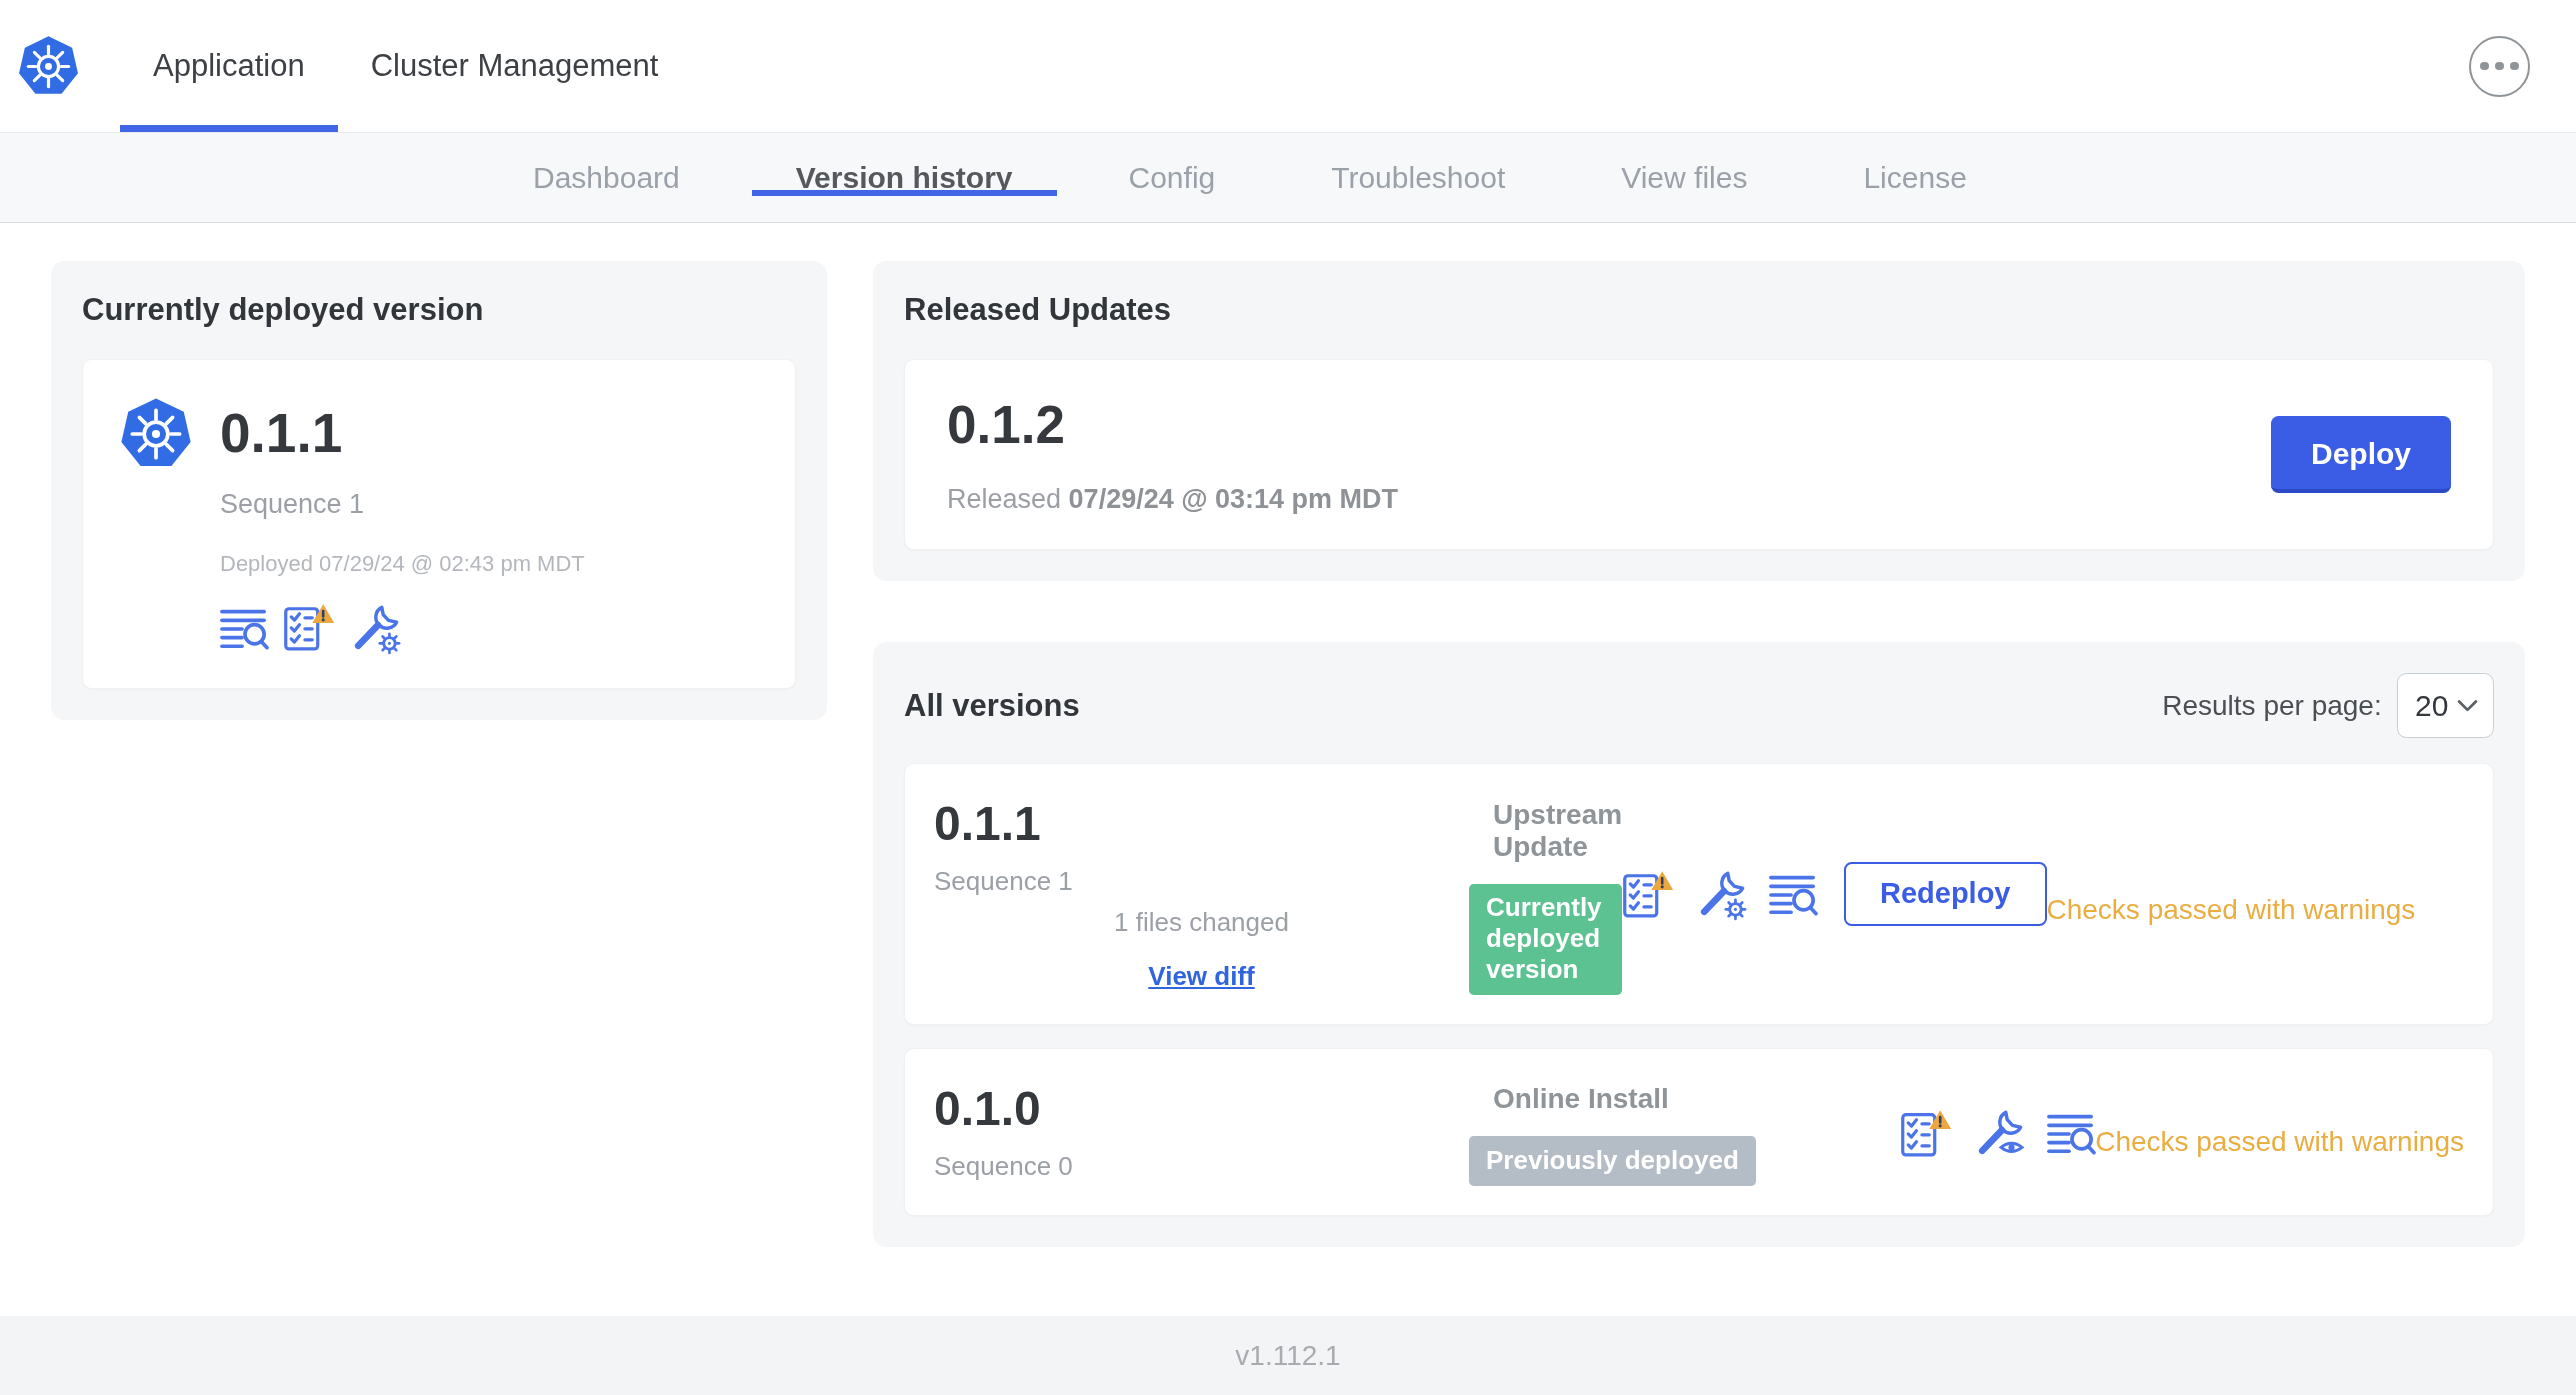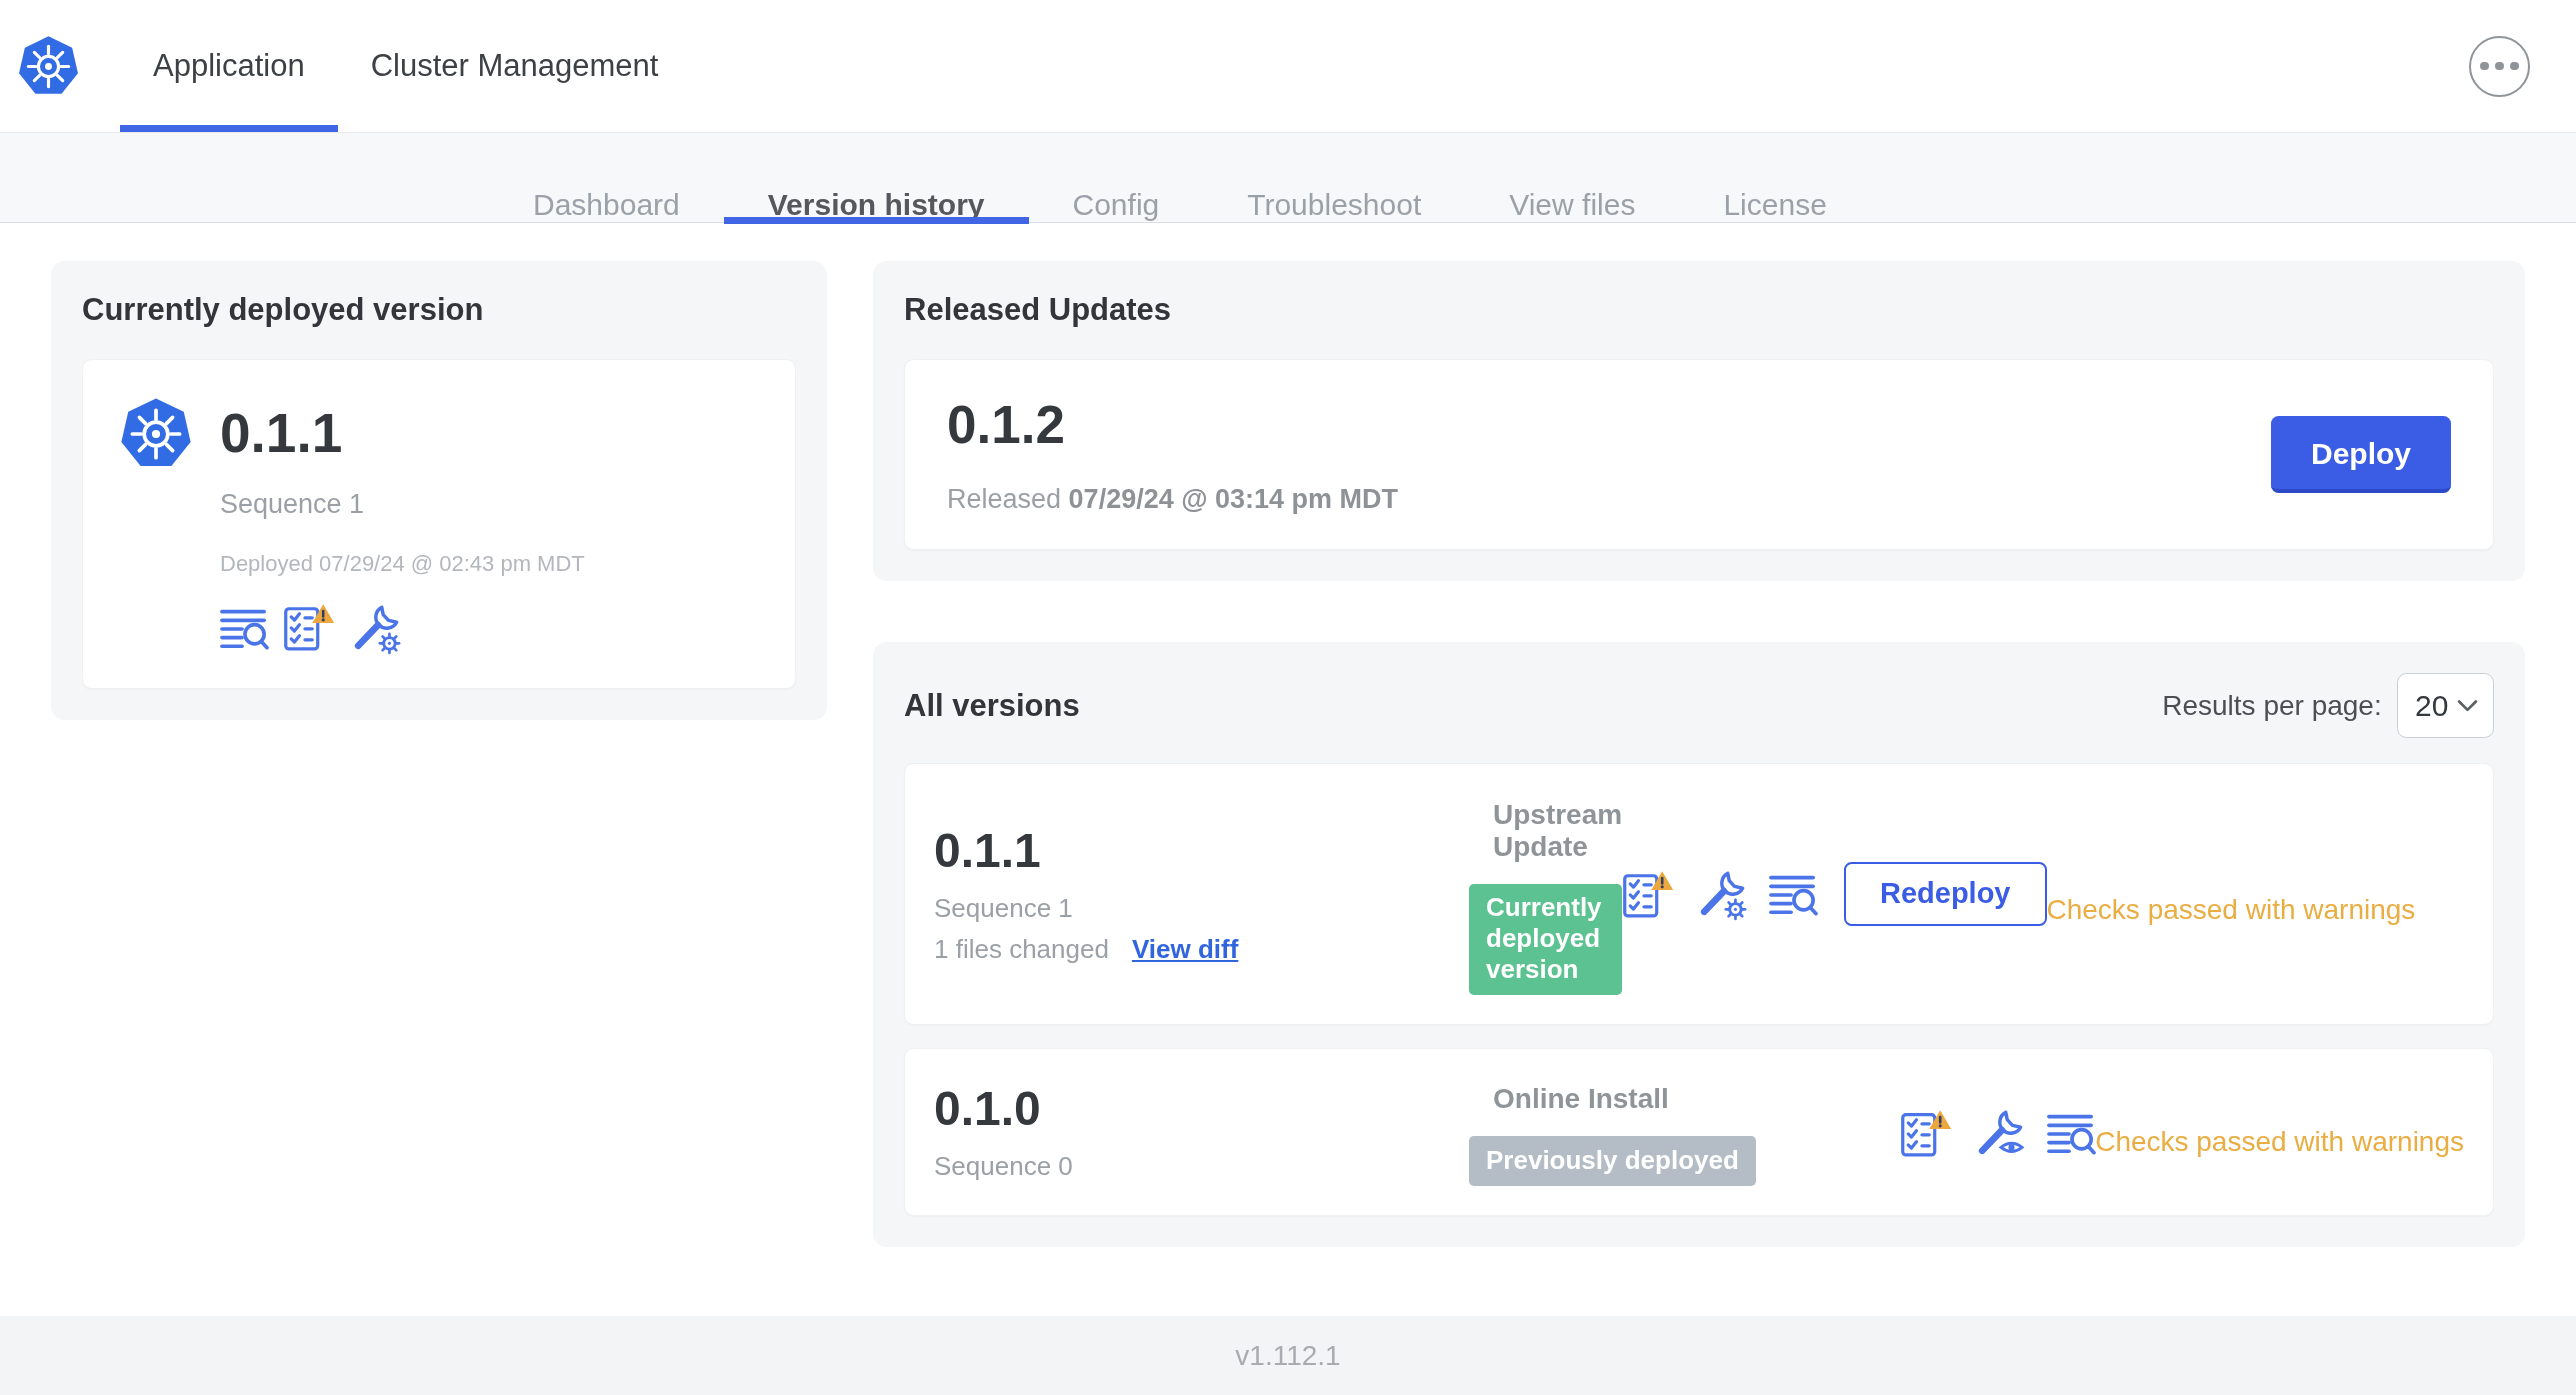--- a/index.html
+++ b/index.html
@@ -28,21 +28,21 @@
   .top-tab.active::after{ content:""; position:absolute; left:0; right:0; bottom:0;
     height:6.7px; background:#4166e5; }
   .topbar-spacer{ flex:1; }
   .ellipsis-btn{ align-self:center; margin-right:46px; width:61px; height:61px; border-radius:50%;
     border:2.9px solid #8f9499; display:flex; align-items:center; justify-content:center; gap:6.7px;
     background:#fff; cursor:pointer; }
   .ellipsis-btn i{ width:8.6px; height:8.6px; border-radius:50%; background:#8f9499; display:block; }
 
   
   .subnav{ height:90px; background:var(--subnav-bg); border-bottom:1.9px solid #d9dce0;
-    display:flex; align-items:flex-end; padding-left:489px; position:relative; z-index:1;}
+    display:flex; align-items:center; padding-left:489px; position:relative; z-index:1;gap:28px;}
   .subnav-tab{ display:flex; align-items:center; padding:0 44px; font-size:30px;
     color:#9ba1a8; position:relative; cursor:pointer; }
   .subnav-tab.active{ color:#55585c; font-weight:700; }
   .subnav-tab.active::after{ content:""; position:absolute; left:0; right:0; bottom:-1.9px;
     height:6.7px; background:#4166e5; }
 
   
   .main{ display:flex; gap:46px; padding:38px 51px 0 51px; align-items:flex-start; }
   .panel{ background:var(--container); border-radius:13.4px; padding:31px; }
   .panel-title{ font-size:31px; font-weight:700; color:var(--text-dark); }
@@ -79,21 +79,21 @@
   .rpp-select{ width:97px; height:65px; background:#fff; border:1.9px solid #c9ced4; border-radius:9.5px;
     display:flex; align-items:center; justify-content:space-between; padding:0 15.3px 0 17px;
     font-size:30px; color:#35393d; cursor:pointer; }
   .rpp-select svg{ width:21px; height:13.4px; }
 
   .version-row{ padding:29px 29px; display:flex; align-items:center; }
   .version-row + .version-row{ margin-top:23px; }
   .vr-col1{ flex:0 0 535px; }
   .vr-version{ font-size:48px; font-weight:700; color:#35393d; }
   .vr-seq{ margin-top:15.3px; font-size:26px; color:var(--text-gray); }
-  .vr-files{ margin-top:9.5px; font-size:26px; color:var(--text-gray); display:flex; gap:23px; align-items:center;}
+  .vr-files{ margin-top:9.5px; font-size:26px; color:var(--text-gray); display:flex; gap:23px; align-items:center;flex-direction:column;}
   .view-diff{ color:var(--link); font-weight:700; text-decoration:underline; cursor:pointer; font-size:26px; }
   .vr-col2{ flex:1; padding-top:5.7px; }
   .vr-source{ font-size:28px; font-weight:700; color:var(--label-gray);margin-left:24px; }
   .badge{ display:inline-block; margin-top:21px; padding:8.6px 17px 9.5px 17px; border-radius:4.8px;
     color:#fff; font-size:26px; font-weight:700; }
   .badge.deployed{ background:var(--success); }
   .badge.previous{ background:var(--muted-badge); }
   .vr-col3{ flex:none; display:flex; flex-direction:row; align-items:flex-end; }
   .vr-actions{ display:flex; align-items:center; gap:23px; }
   .btn-redeploy{ background:#fff; border:2.9px solid var(--primary); color:var(--primary);

